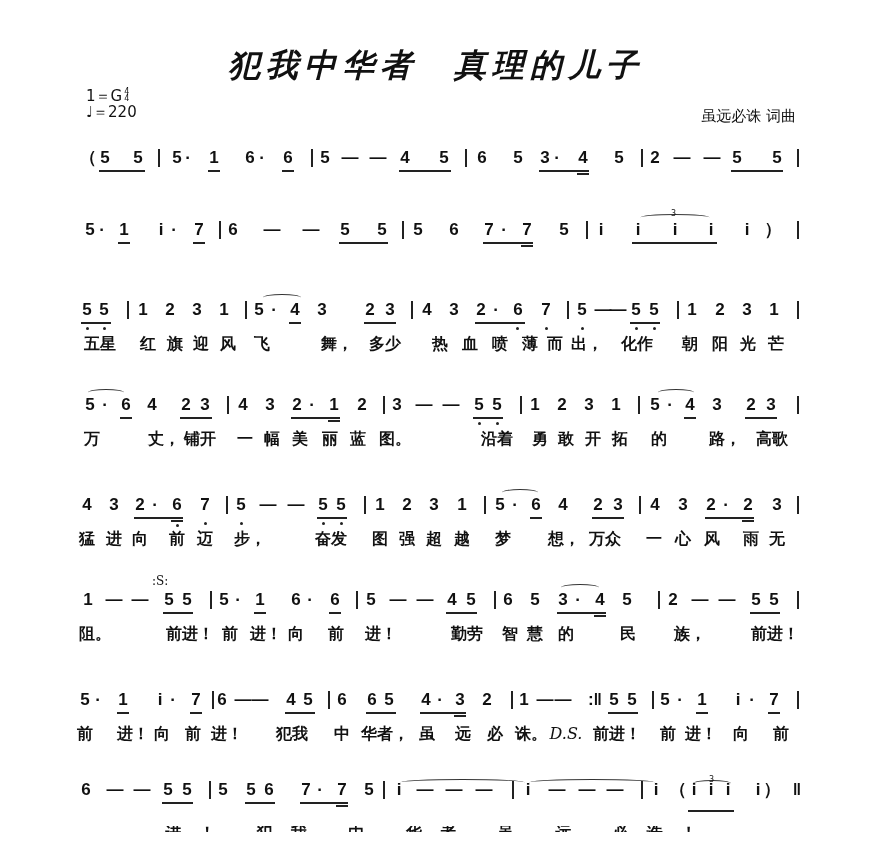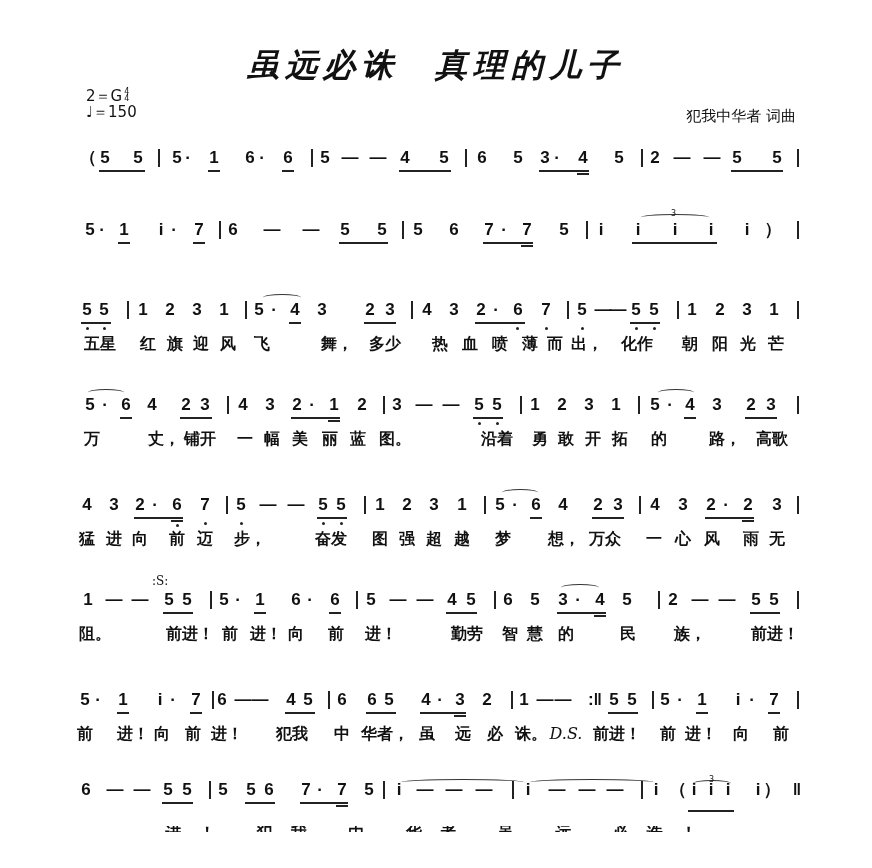--- a/index.html
+++ b/index.html
@@ -17,29 +17,29 @@
   .dot-below{position:absolute;width:3px;height:3px;border-radius:50%;background:#222;}
   .slur{position:absolute;border-top:1.5px solid #333;border-radius:50% 50% 0 0;height:6px;}
   .trip{position:absolute;font-size:8px;}
   .ds{font-style:italic;font-family:"DejaVu Serif",serif;font-weight:normal;}
   .clip{position:absolute;left:0;top:826px;width:872px;height:6px;overflow:hidden;}
 </style>
 </head>
 <body>
 
 <div class="title">
-  <span>虽远必诛</span><span class="gap"></span><span>真理的儿子</span>
+  <span>犯我中华者</span><span class="gap"></span><span>真理的儿子</span>
 </div>
 
 <div class="key">
-  <div><span>2＝G</span><span class="frac"><span>4</span><br><span>4</span></span></div>
-  <div>♩＝150</div>
+  <div><span>1＝G</span><span class="frac"><span>4</span><br><span>4</span></span></div>
+  <div>♩＝220</div>
 </div>
 
-<div class="credit">犯我中华者 词曲</div>
+<div class="credit">虽远必诛 词曲</div>
 
 <div id="score">
     <div class="row" style="top: 148px;">
       <span class="tok" style="left: 88px;">（</span>
       <span class="tok" style="left: 105px;">5</span>
       <span class="tok" style="left: 138px;">5</span>
       <div class="bar" style="left: 158px; top: 1px;"></div>
       <span class="tok" style="left: 177px;">5</span>
       <span class="tok" style="left: 188px;">·</span>
       <span class="tok" style="left: 214px;">1</span>

